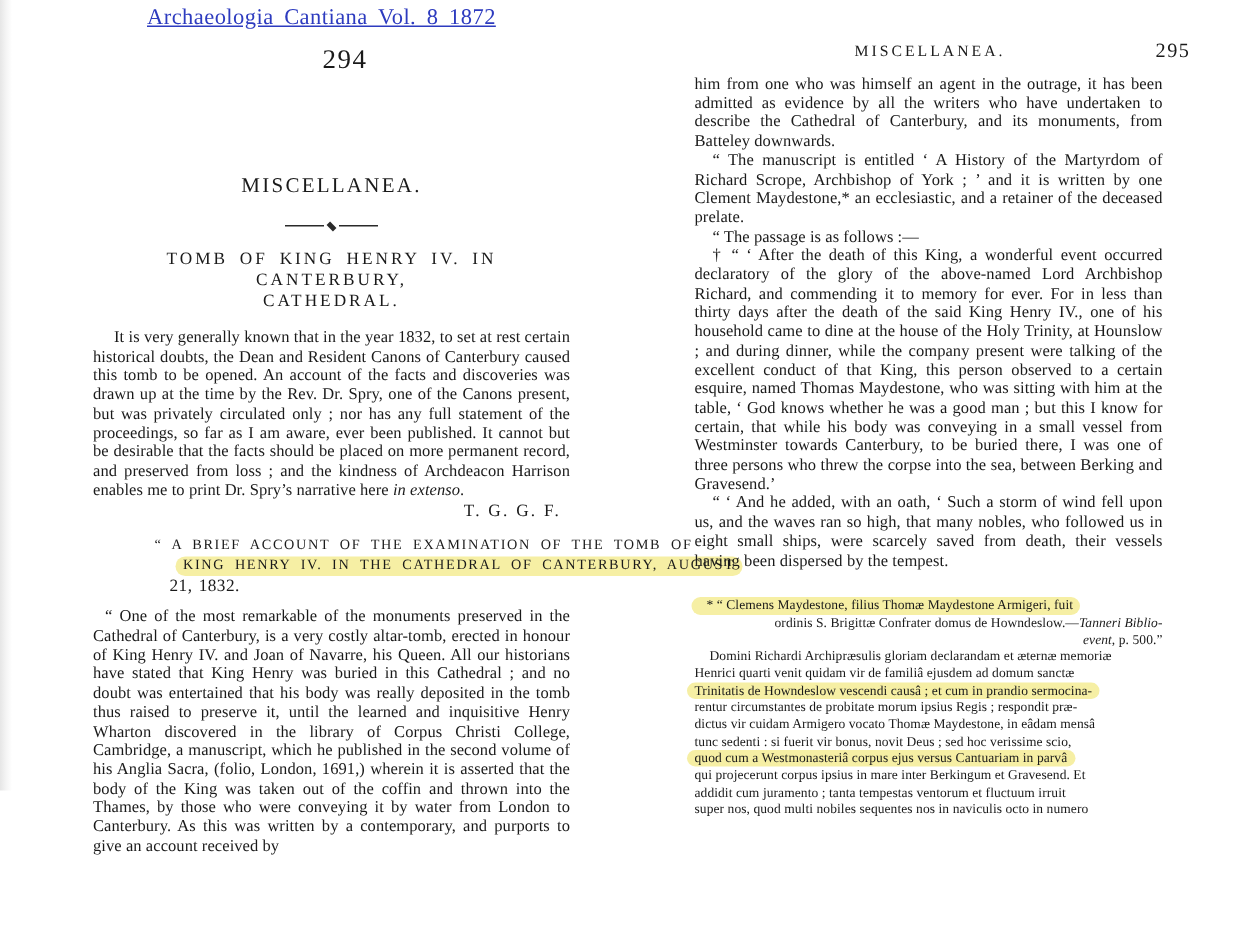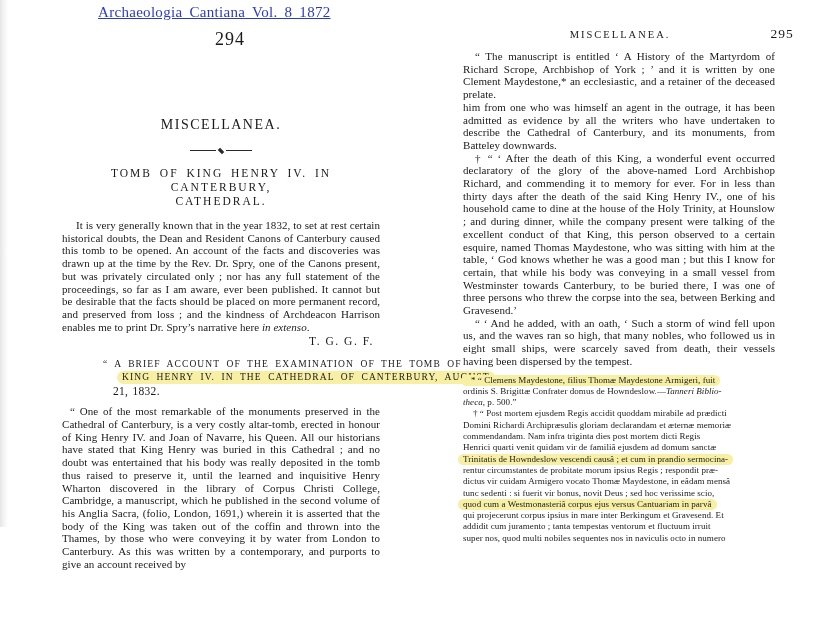--- a/index.html
+++ b/index.html
@@ -36,21 +36,21 @@
   .indent8{text-indent:8px;}
   .indent12{text-indent:12px;}
   .signature{font-size:11.5px;line-height:13px;text-align:right;padding-right:6px;margin:2px 0 10px 0;letter-spacing:1.5px;}
   
   .sc-heading{font-size:9.5px;letter-spacing:1.1px;word-spacing:3px;line-height:13px;margin-bottom:6px;margin-left:39px;}
   .sc-heading .tline:nth-child(1){margin-left:2px;}
   .sc-heading .tline:nth-child(2){margin-left:16px;}
   .sc-heading .tline:nth-child(3){margin-left:12px;font-size:11.5px;letter-spacing:.3px;word-spacing:1px;line-height:15px;}
   
   .fn{font-size:9px;line-height:11.3px;letter-spacing:.05px;}
-  .fn1{margin-top:7px;}
+  .fn1{margin-top:18px;text-align:right;}
   .fn .tline:first-child{padding-left:10px;}
   .tline{white-space:nowrap;}
   .hl{
     background:#f6efa4;border-radius:7px;width:fit-content;
     padding:0 5px;margin-left:-5px;
   }
   .fn .tline.hl:first-child{margin-left:-2px;}
 </style>
 </head>
 <body>
@@ -86,39 +86,38 @@
         <div class="tline"><span>“ A BRIEF ACCOUNT OF THE EXAMINATION OF THE TOMB OF</span></div>
         <div class="tline hl"><span>KING HENRY IV. IN THE CATHEDRAL OF CANTERBURY, AUGUST</span></div>
         <div class="tline"><span>21, 1832.</span></div>
       </div>
 
     <div class="para indent8">“ One of the most remarkable of the monuments preserved in the Cathedral of Canterbury, is a very costly altar-tomb, erected in honour of King Henry IV. and Joan of Navarre, his Queen.  All our historians have stated that King Henry was buried in this Cathedral ; and no doubt was entertained that his body was really deposited in the tomb thus raised to preserve it, until the learned and inquisitive Henry Wharton discovered in the library of Corpus Christi College, Cambridge, a manuscript, which he published in the second volume of his Anglia Sacra, (folio, London, 1691,) wherein it is asserted that the body of the King was taken out of the coffin and thrown into the Thames, by those who were conveying it by water from London to Canterbury.  As this was written by a contemporary, and purports to give an account received by</div>
   </div>
 
   <div class="abs right-col">
 
+    <div class="para">him from one who was himself an agent in the outrage, it has been admitted as evidence by all the writers who have undertaken to describe the Cathedral of Canterbury, and its monuments, from Batteley downwards.</div>
+
     <div class="para indent12">“ The manuscript is entitled ‘ A History of the Martyrdom of Richard Scrope, Archbishop of York ; ’ and it is written by one Clement Maydestone,* an ecclesiastic, and a retainer of the deceased prelate.</div>
 
-    <div class="para">him from one who was himself an agent in the outrage, it has been admitted as evidence by all the writers who have undertaken to describe the Cathedral of Canterbury, and its monuments, from Batteley downwards.</div>
-
+    <div class="para indent12">“ The passage is as follows :—</div>
 
     <div class="para indent12">† “ ‘ After the death of this King, a wonderful event occurred declaratory of the glory of the above-named Lord Archbishop Richard, and commending it to memory for ever. For in less than thirty days after the death of the said King Henry IV., one of his household came to dine at the house of the Holy Trinity, at Hounslow ; and during dinner, while the company present were talking of the excellent conduct of that King, this person observed to a certain esquire, named Thomas Maydestone, who was sitting with him at the table, ‘ God knows whether he was a good man ; but this I know for certain, that while his body was conveying in a small vessel from Westminster towards Canterbury, to be buried there, I was one of three persons who threw the corpse into the sea, between Berking and Gravesend.’</div>
 
     <div class="para indent12">“ ‘ And he added, with an oath, ‘ Such a storm of wind fell upon us, and the waves ran so high, that many nobles, who followed us in eight small ships, were scarcely saved from death, their vessels having been dispersed by the tempest.</div>
 
     <div class="fn fn1">
         <div class="tline hl"><span>* “ Clemens Maydestone, filius Thomæ Maydestone Armigeri, fuit</span></div>
         <div class="tline"><span>ordinis S. Brigittæ Confrater domus de Howndeslow.—</span><span class="it">Tanneri Biblio-</span></div>
-        <div class="tline"><span class="it">theca,</span><span> p. 500.”</span></div>
+        <div class="tline"><span class="it">event,</span><span> p. 500.”</span></div>
       </div>
 
     <div class="fn">
-        <div class="tline"><span>† “ Post mortem ejusdem Regis accidit quoddam mirabile ad prædicti</span></div>
         <div class="tline"><span>Domini Richardi Archipræsulis gloriam declarandam et æternæ memoriæ</span></div>
-        <div class="tline"><span>commendandam.  Nam infra triginta dies post mortem dicti Regis</span></div>
         <div class="tline"><span>Henrici quarti venit quidam vir de familiâ ejusdem ad domum sanctæ</span></div>
         <div class="tline hl"><span>Trinitatis de Howndeslow vescendi causâ ; et cum in prandio sermocina-</span></div>
         <div class="tline"><span>rentur circumstantes de probitate morum ipsius Regis ; respondit præ-</span></div>
         <div class="tline"><span>dictus vir cuidam Armigero vocato Thomæ Maydestone, in eâdam mensâ</span></div>
         <div class="tline"><span>tunc sedenti : si fuerit vir bonus, novit Deus ; sed hoc verissime scio,</span></div>
         <div class="tline hl"><span>quod cum a Westmonasteriâ corpus ejus versus Cantuariam in parvâ</span></div>
         <div class="tline"><span>qui projecerunt corpus ipsius in mare inter Berkingum et Gravesend.  Et</span></div>
         <div class="tline"><span>addidit cum juramento ; tanta tempestas ventorum et fluctuum irruit</span></div>
         <div class="tline"><span>super nos, quod multi nobiles sequentes nos in naviculis octo in numero</span></div>
       </div>

